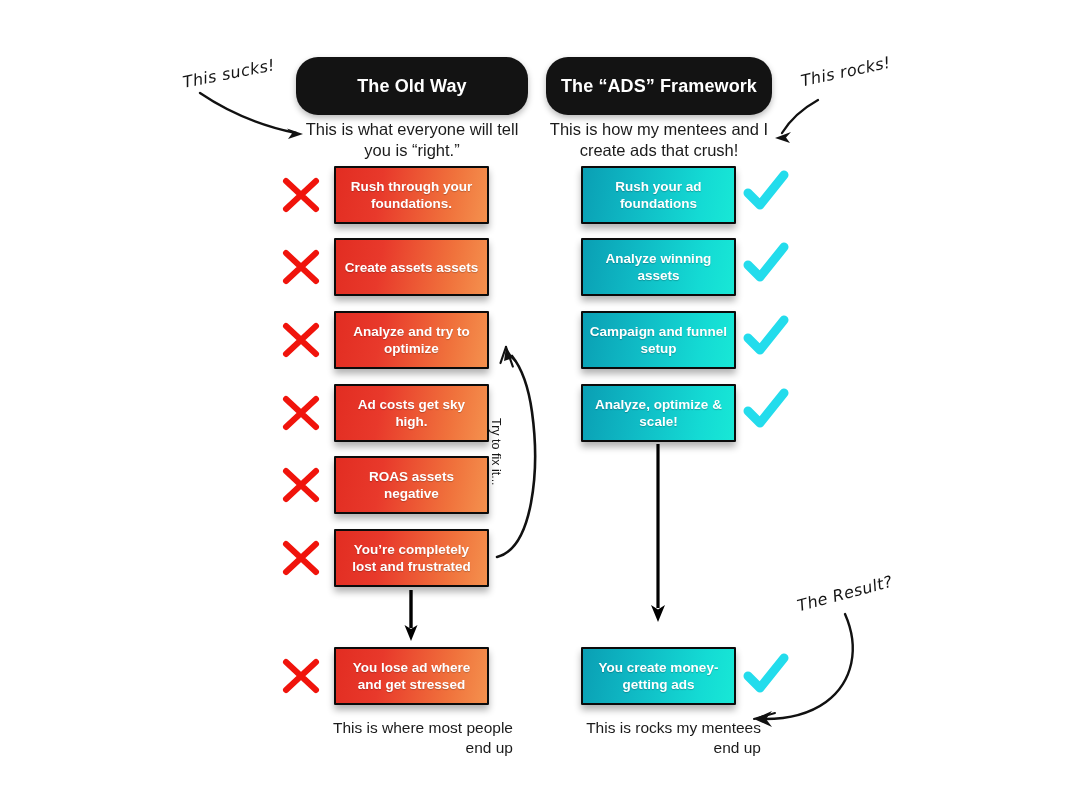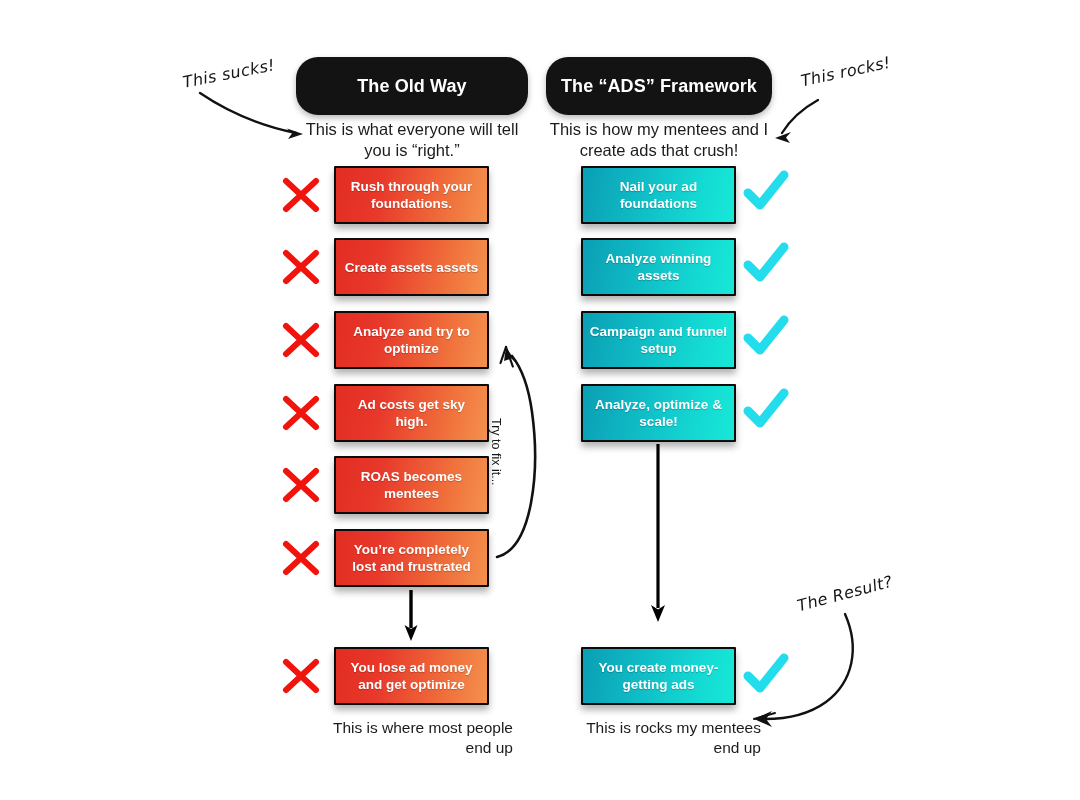--- a/index.html
+++ b/index.html
@@ -136,23 +136,23 @@
   <div class="caption" id="cap-right">This is how my mentees and I create ads that crush!</div>
 
   <div class="caption" id="cap-left">This is what everyone will tell you is “right.”</div>
 
   <div class="col-left">
 
     <div class="step bad" style="top:166px">Rush through your foundations.</div>
     <div class="step bad" style="top:238px">Create assets assets</div>
     <div class="step bad" style="top:311px">Analyze and try to optimize</div>
     <div class="step bad" style="top:384px">Ad costs get sky high.</div>
-    <div class="step bad" style="top:456px">ROAS becomes mentees</div>
+    <div class="step bad" style="top:456px">ROAS assets negative</div>
     <div class="step bad" style="top:529px">You’re completely lost and frustrated</div>
-    <div class="step bad" style="top:647px">You lose ad money and get optimize</div>
+    <div class="step bad" style="top:647px">You lose ad where and get stressed</div>
 
     <div class="mark-x" style="top:171px">
       <svg viewBox="0 0 48 48" width="48" height="48">
         <path d="M9 10 L39 38 M39 10 L9 38" stroke="#f0140c" stroke-width="6" stroke-linecap="round" fill="none"></path>
       </svg>
     </div>
     <div class="mark-x" style="top:243px">
       <svg viewBox="0 0 48 48" width="48" height="48">
         <path d="M9 10 L39 38 M39 10 L9 38" stroke="#f0140c" stroke-width="6" stroke-linecap="round" fill="none"></path>
       </svg>
@@ -179,21 +179,21 @@
     </div>
     <div class="mark-x" style="top:652px">
       <svg viewBox="0 0 48 48" width="48" height="48">
         <path d="M9 10 L39 38 M39 10 L9 38" stroke="#f0140c" stroke-width="6" stroke-linecap="round" fill="none"></path>
       </svg>
     </div>
   </div>
 
   <div class="col-right">
 
-    <div class="step good" style="top:166px">Nail your ad foundations</div>
+    <div class="step good" style="top:166px">Rush your ad foundations</div>
     <div class="step good" style="top:238px">Analyze winning assets</div>
     <div class="step good" style="top:311px">Campaign and funnel setup</div>
     <div class="step good" style="top:384px">Analyze, optimize &amp; scale!</div>
     <div class="step good" style="top:647px">You create money-getting ads</div>
 
     <div class="mark-check" style="top:168px">
       <svg viewBox="0 0 48 48" width="48" height="48">
         <path d="M6 25 L18 37 L42 7" stroke="#23dcec" stroke-width="9" stroke-linecap="round" stroke-linejoin="round" fill="none"></path>
       </svg>
     </div>

